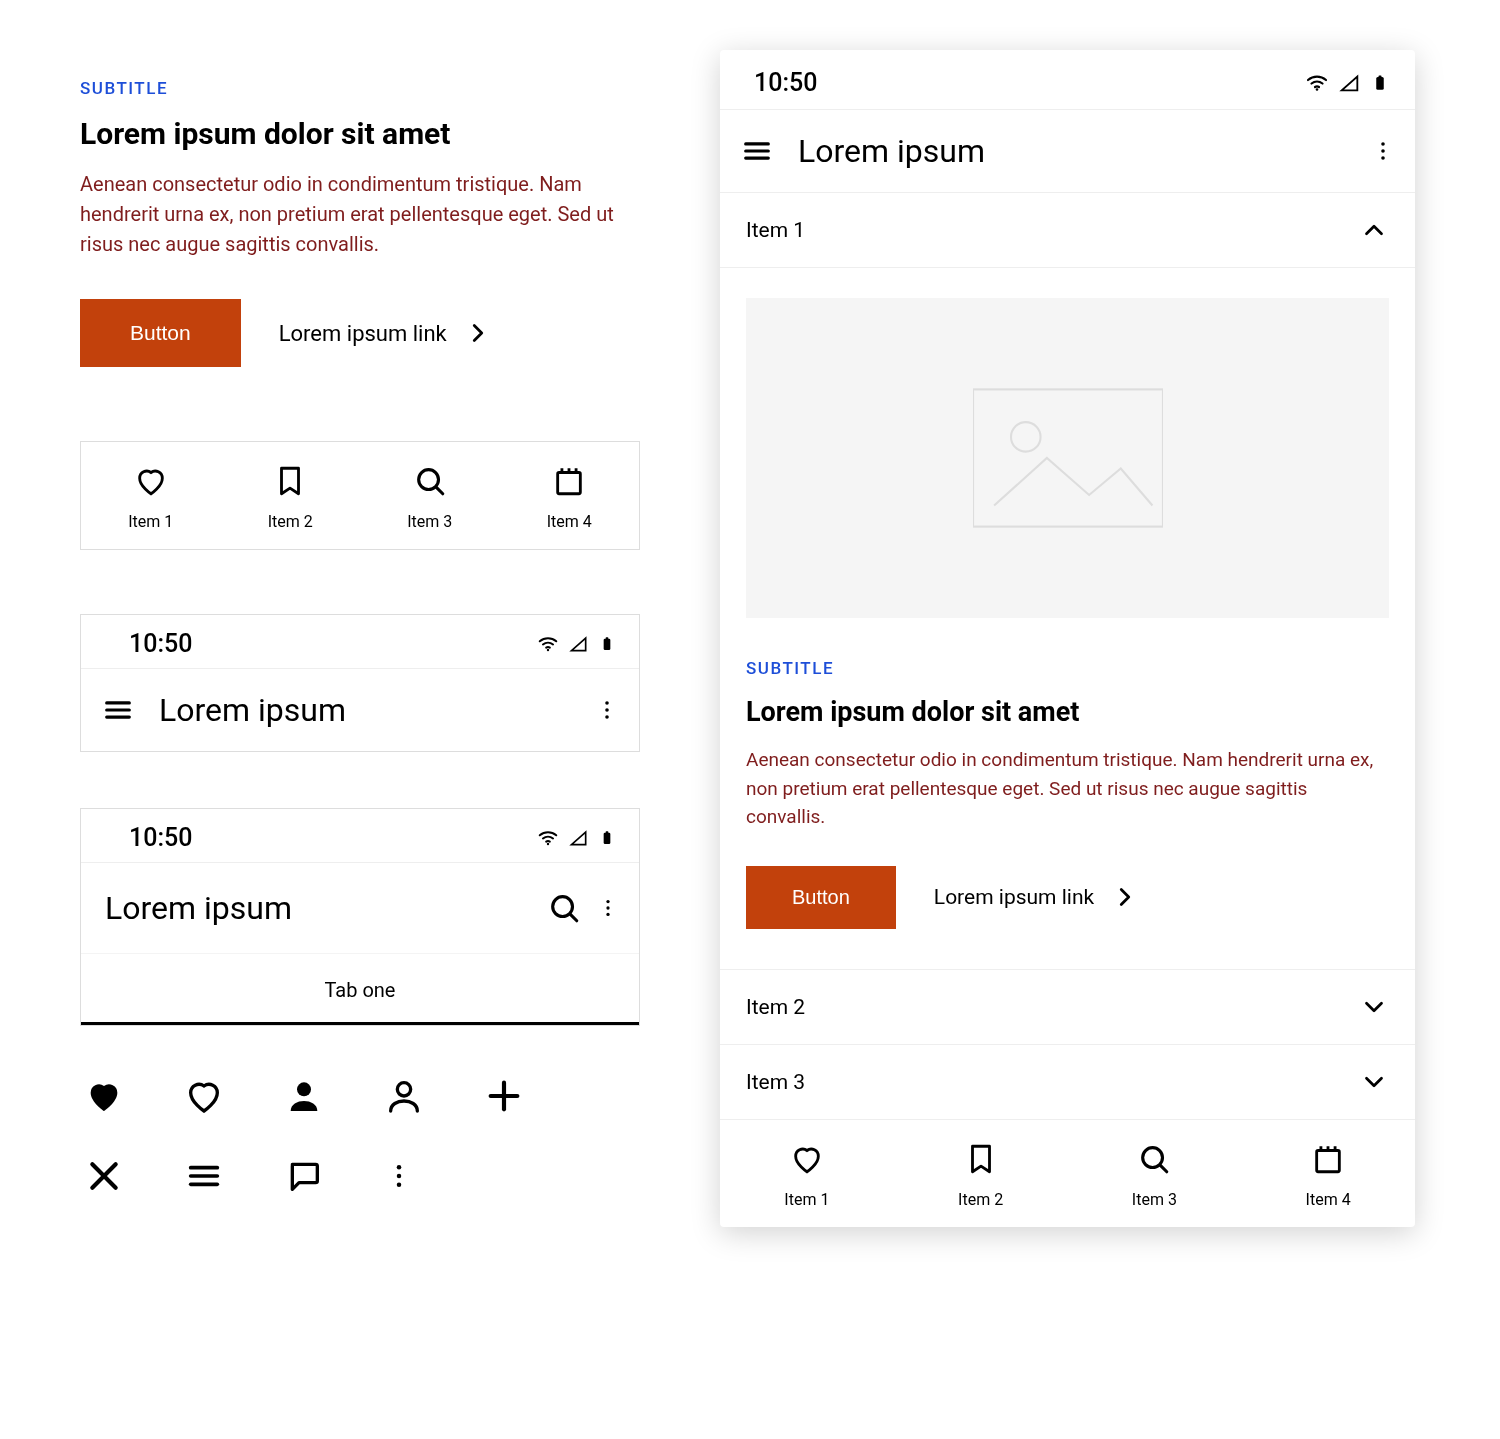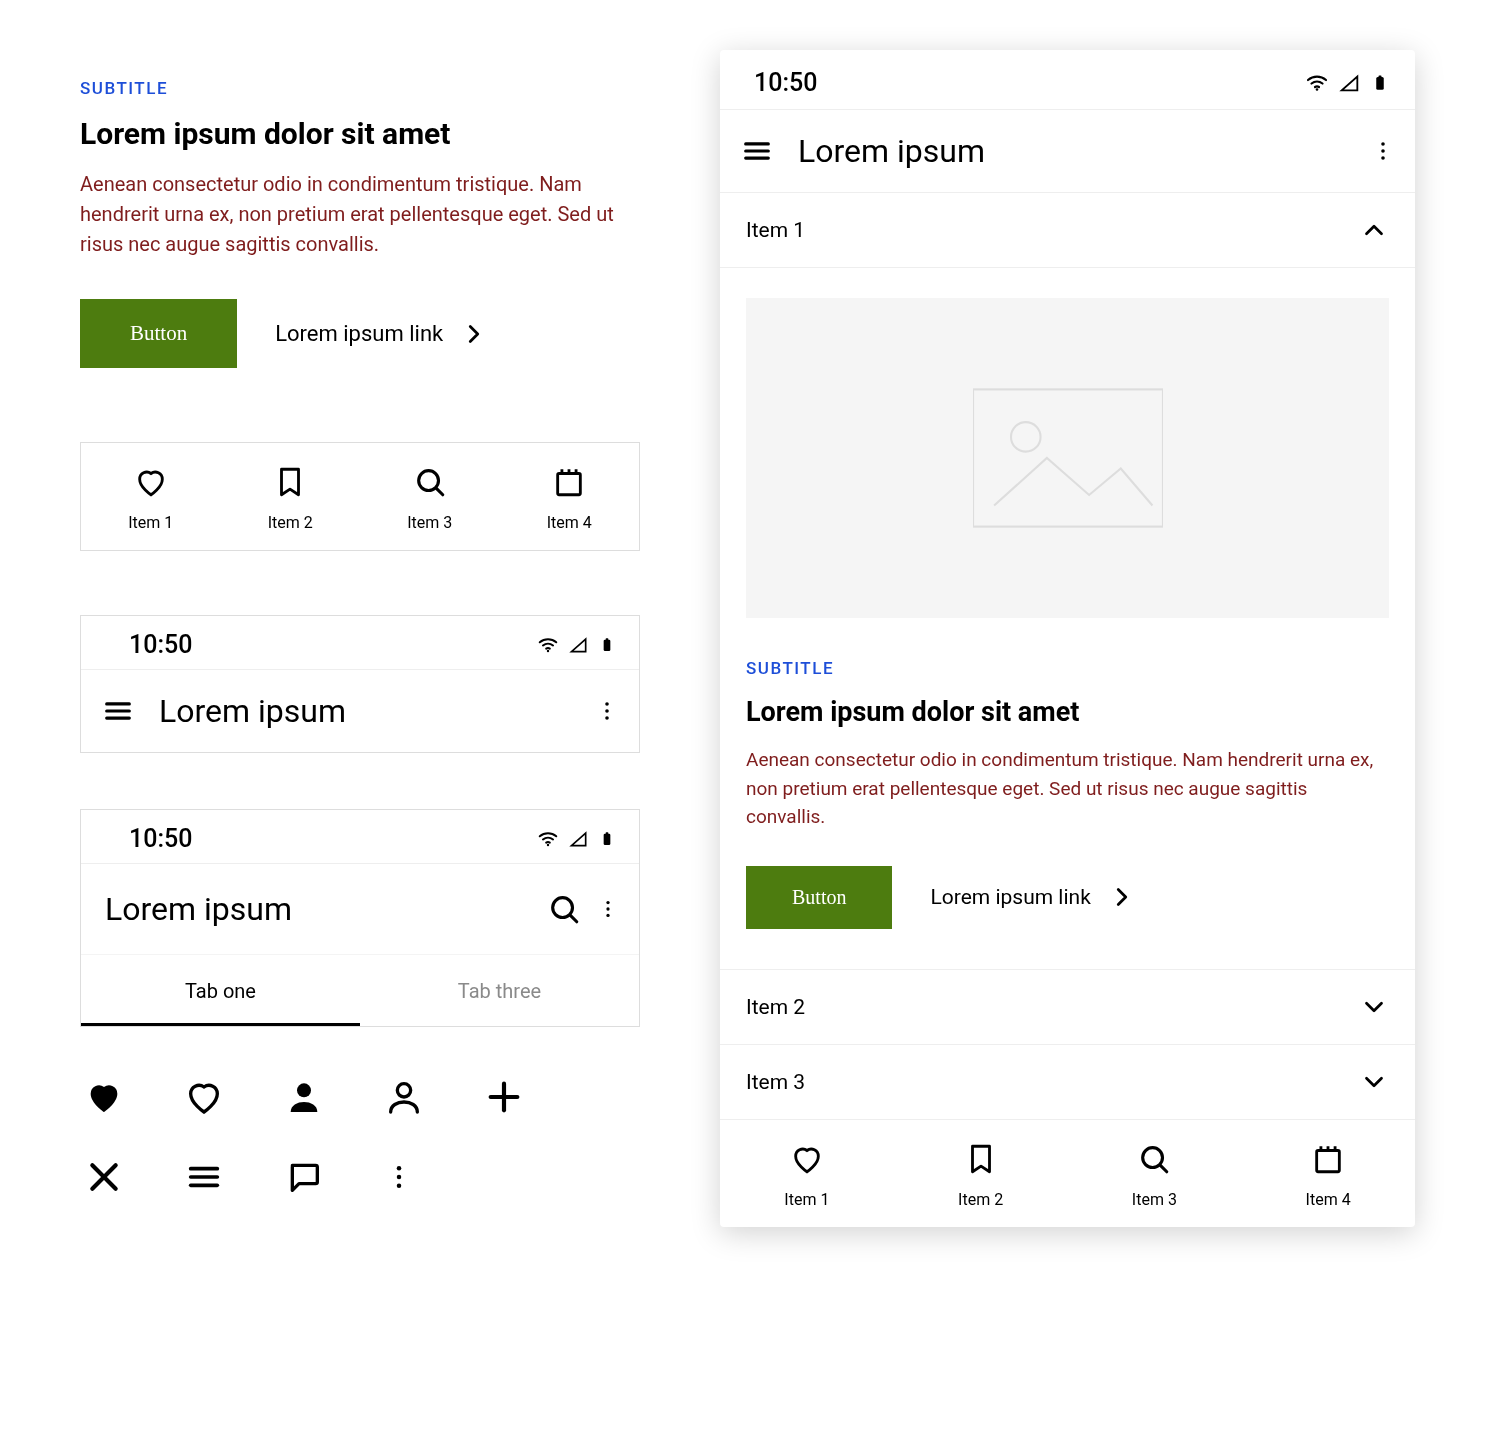--- a/index.html
+++ b/index.html
@@ -43,27 +43,26 @@
     color: #7f1d1d;
     line-height: 1.5;
     margin-bottom: 40px;
   }
   .action-row {
     display: flex;
     align-items: center;
     gap: 38px;
   }
   .btn-primary {
-    background: #4d7c0f;
+    background: #c2410c;
     color: #fff;
     border: none;
     font-size: 21px;
     padding: 22px 50px;
     cursor: pointer;
-    font-family: Liberation Serif, serif;
   }
   .link {
     font-size: 22px;
     color: #000;
     text-decoration: none;
     display: inline-flex;
     align-items: center;
     gap: 16px;
   }
 
@@ -105,20 +104,21 @@
     gap: 24px;
     border-top: 1px solid #eee;
   }
   .app-bar .spacer { flex: 1; }
   .app-title { font-size: 32px; }
 
   
   .tabs {
     display: flex;
     border-top: 1px solid #f4f4f4;
+    align-items: center;
   }
   .tab {
     flex: 1;
     text-align: center;
     padding: 24px 0 20px;
     font-size: 20px;
     color: #8a8a8a;
     cursor: pointer;
     border-bottom: 1px solid transparent;
   }
@@ -355,21 +355,20 @@
       <span class="spacer"></span>
       <svg class="ico28" viewBox="0 0 24 24">
           <use href="#i-search"></use>
         </svg>
       <svg viewBox="0 0 24 24" style="width:22px;height:28px;margin-left:-8px">
           <use href="#i-more-vert"></use>
         </svg>
     </div>
     <div class="tabs">
       <div class="tab active">Tab one</div>
-      <div class="tab">Tab three</div>
     </div>
   </div>
 
   <div class="icon-grid">
     <div class="cell">
         <svg class="ico-big" viewBox="0 0 24 24">
           <use href="#i-heart-filled"></use>
         </svg>
       </div>
     <div class="cell">

